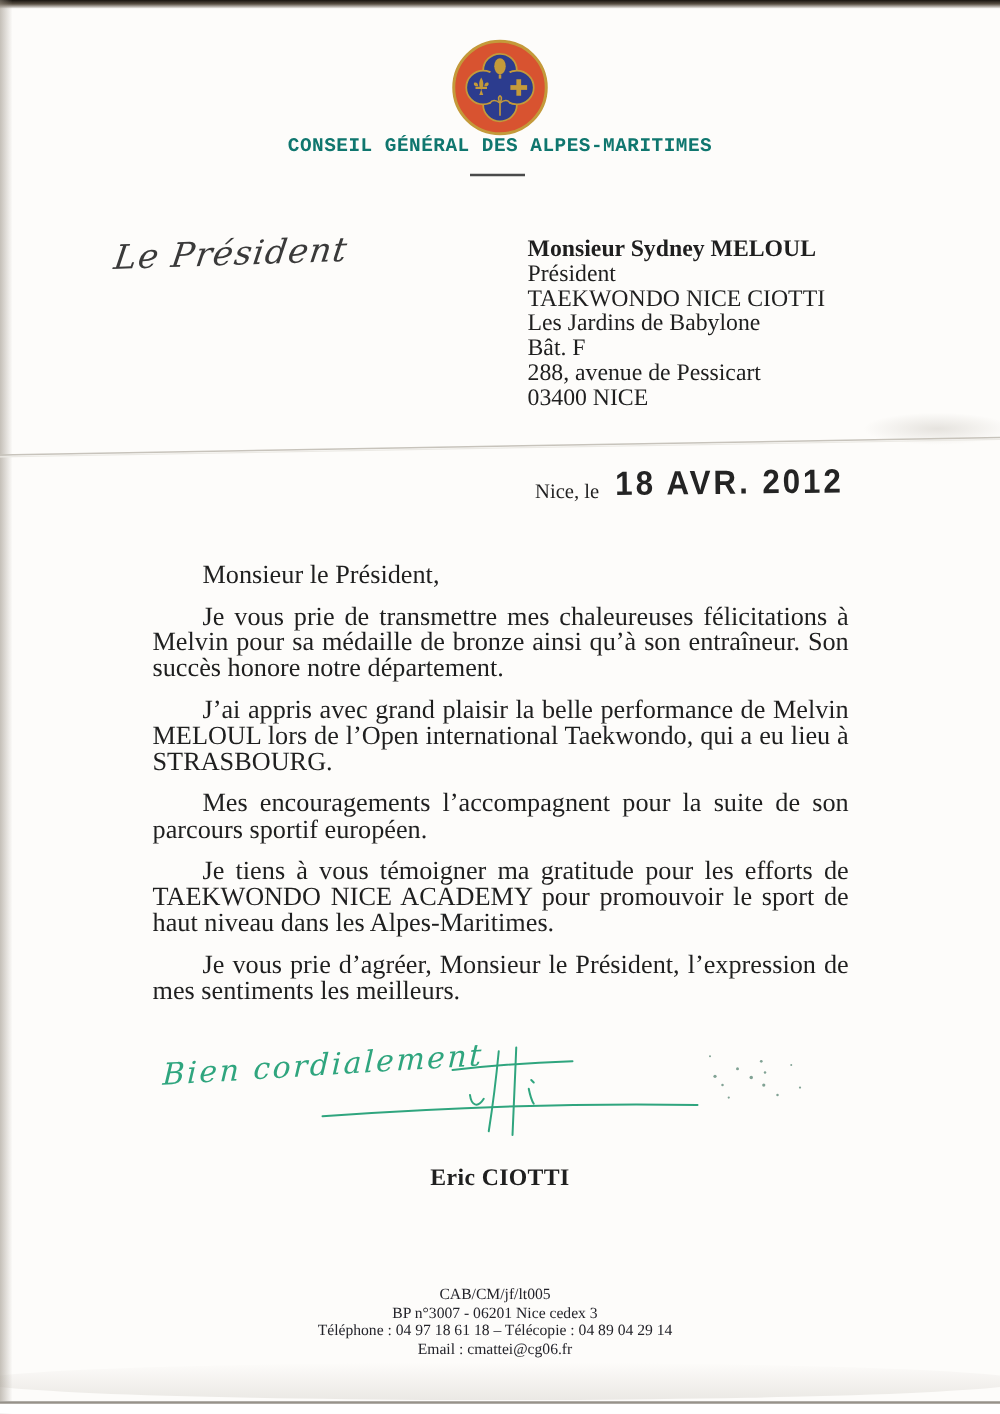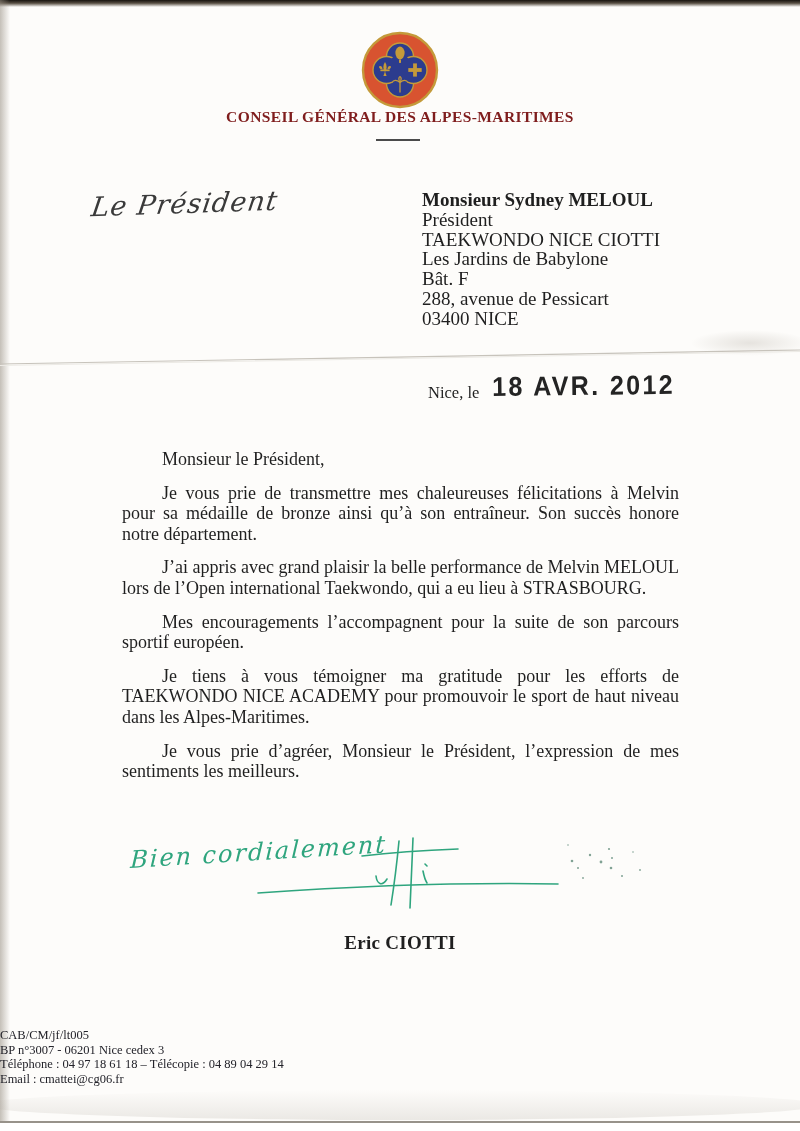--- a/index.html
+++ b/index.html
@@ -10,48 +10,48 @@
             background:linear-gradient(#17130e 0%, #574e42 45%, rgba(120,110,95,0) 100%);}
   .edge-left{position:absolute;left:0;top:0;width:10px;height:1131px;
              background:linear-gradient(90deg, rgba(150,142,130,.55), rgba(150,142,130,0));}
   .edge-bottom{position:absolute;left:0;top:1121px;width:800px;height:10px;background:#ffffff;
                border-top:2px solid #97928a;}
   .fold-line{position:absolute;left:0;top:0;pointer-events:none;}
   .blotch{position:absolute;border-radius:50%;pointer-events:none;}
   
   .logo{position:absolute;left:361px;top:31px;}
   .org-title{position:absolute;left:0;top:108px;width:800px;text-align:center;
-             font-family:Liberation Serif, serif;font-weight:bold;font-size:15.5px;
-             letter-spacing:.4px;color:#7f1d1d;}
+             font-family:Liberation Mono, monospace;font-weight:bold;font-size:15.5px;
+             letter-spacing:.4px;color:#0f766e;}
   .org-divider{position:absolute;left:376px;top:139px;width:44px;height:2px;background:#4a4a4a;}
   
   .sender-title{position:absolute;left:92px;top:188px;font-family:"DejaVu Serif", serif;
                 font-style:italic;font-size:27px;color:#3a3a3a;transform:skewX(-10deg) rotate(-2deg);
                 letter-spacing:1px;}
   
   .recipient{position:absolute;left:422px;top:190px;font-size:19px;line-height:19.8px;}
   .recipient .name{font-weight:bold;}
   
   .dateline-place{position:absolute;left:428px;top:383px;font-size:16.5px;}
   .date-stamp{position:absolute;left:492px;top:372px;font-family:"Liberation Sans", sans-serif;
               font-weight:bold;font-size:27px;letter-spacing:2.5px;color:#242424;
               transform:scaleX(.93) rotate(-.6deg);transform-origin:left top;white-space:nowrap;}
   
-  .body{position:absolute;left:122px;top:449px;width:557px;font-size:18px;line-height:20.6px;
+  .body{position:absolute;left:122px;top:449px;width:557px;font-size:21px;line-height:20.6px;
         text-align:justify;}
   .body p{margin:0 0 13px 0;text-indent:40px;}
   
   .closing-hand{position:absolute;left:130px;top:838px;font-family:"DejaVu Serif", serif;
                 font-style:italic;font-size:24px;color:#2fa57e;transform:rotate(-3.5deg) skewX(-6deg);
                 letter-spacing:2px;}
   .sig-svg{position:absolute;left:0;top:0;pointer-events:none;}
   .signer-name{position:absolute;left:0;top:912px;width:800px;text-align:center;
                font-weight:bold;font-size:19px;letter-spacing:.3px;margin-top:20px;}
   
-  .footer{position:absolute;left:0;top:1028px;width:792px;text-align:left;font-size:12.5px;
+  .footer{position:absolute;left:0;top:1028px;width:792px;text-align:center;font-size:12.5px;
           line-height:14.6px;color:#23232a;}
 </style>
 </head>
 <body>
 
 <div class="page">
 
   <div class="edge-top"></div>
   <div class="edge-left"></div>
   <div class="blotch" style="left:690px;top:330px;width:120px;height:26px;background:radial-gradient(rgba(160,152,140,.25),rgba(160,152,140,0) 70%);"></div>

